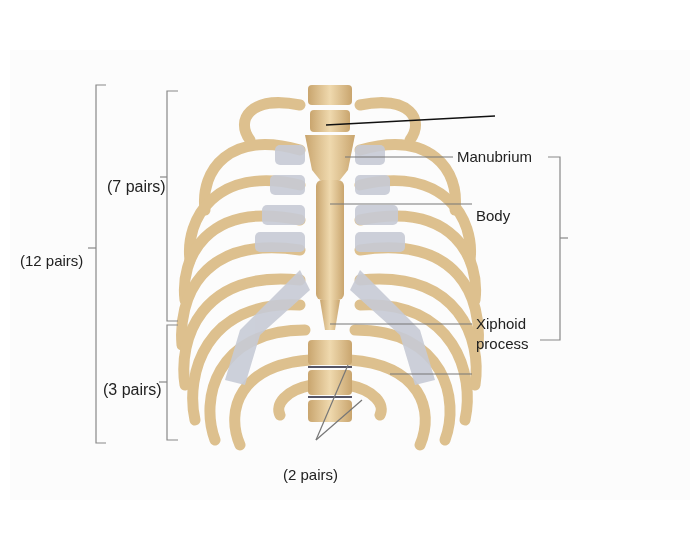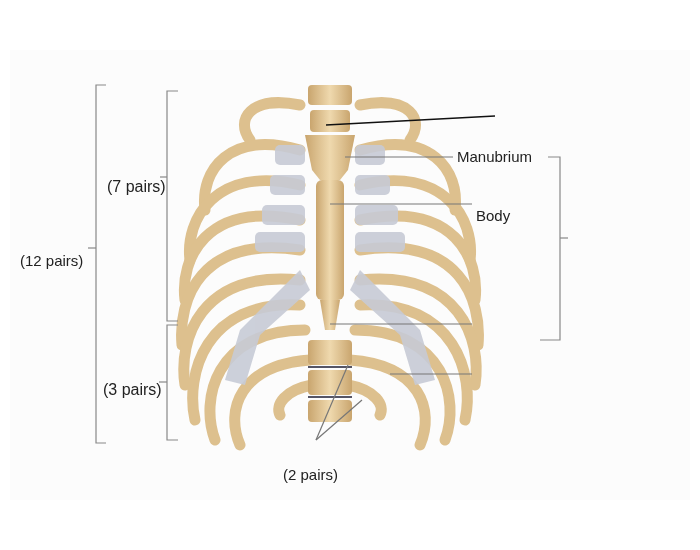--- a/index.html
+++ b/index.html
@@ -93,17 +93,19 @@
       <line x1="330" y1="324" x2="472" y2="324"></line>
       <line x1="390" y1="374" x2="472" y2="374"></line>
       <line x1="348" y1="365" x2="316" y2="440"></line>
       <line x1="362" y1="400" x2="316" y2="440"></line>
     </g>
     <line x1="326" y1="125" x2="495" y2="116" stroke="#111" stroke-width="1.6"></line>
   </svg>
 
   <div class="lbl" style="left:457px;top:148px;">Manubrium</div>
   <div class="lbl" style="left:476px;top:195px;margin-top:12px;">Body</div>
+  <div class="lbl multi" style="left:476px;top:314px;">Xiphoid
+process</div>
   <div class="lbl small" style="left:107px;top:178px;">(7 pairs)</div>
   <div class="lbl" style="left:20px;top:252px;">(12 pairs)</div>
   <div class="lbl small" style="left:103px;top:381px;">(3 pairs)</div>
   <div class="lbl" style="left:283px;top:466px;">(2 pairs)</div>
 </div>
 
 </body></html>

